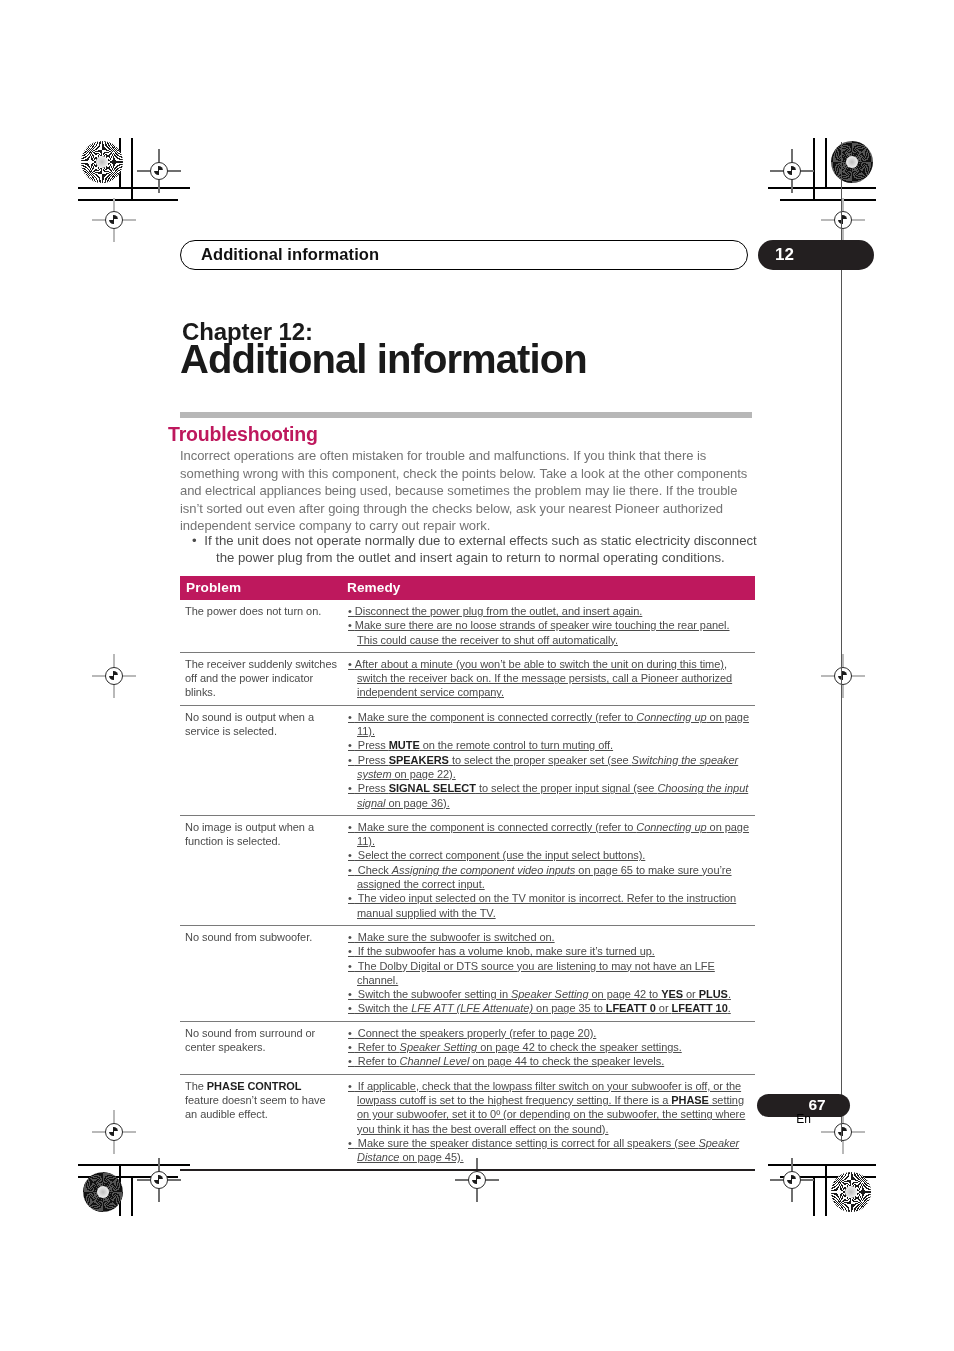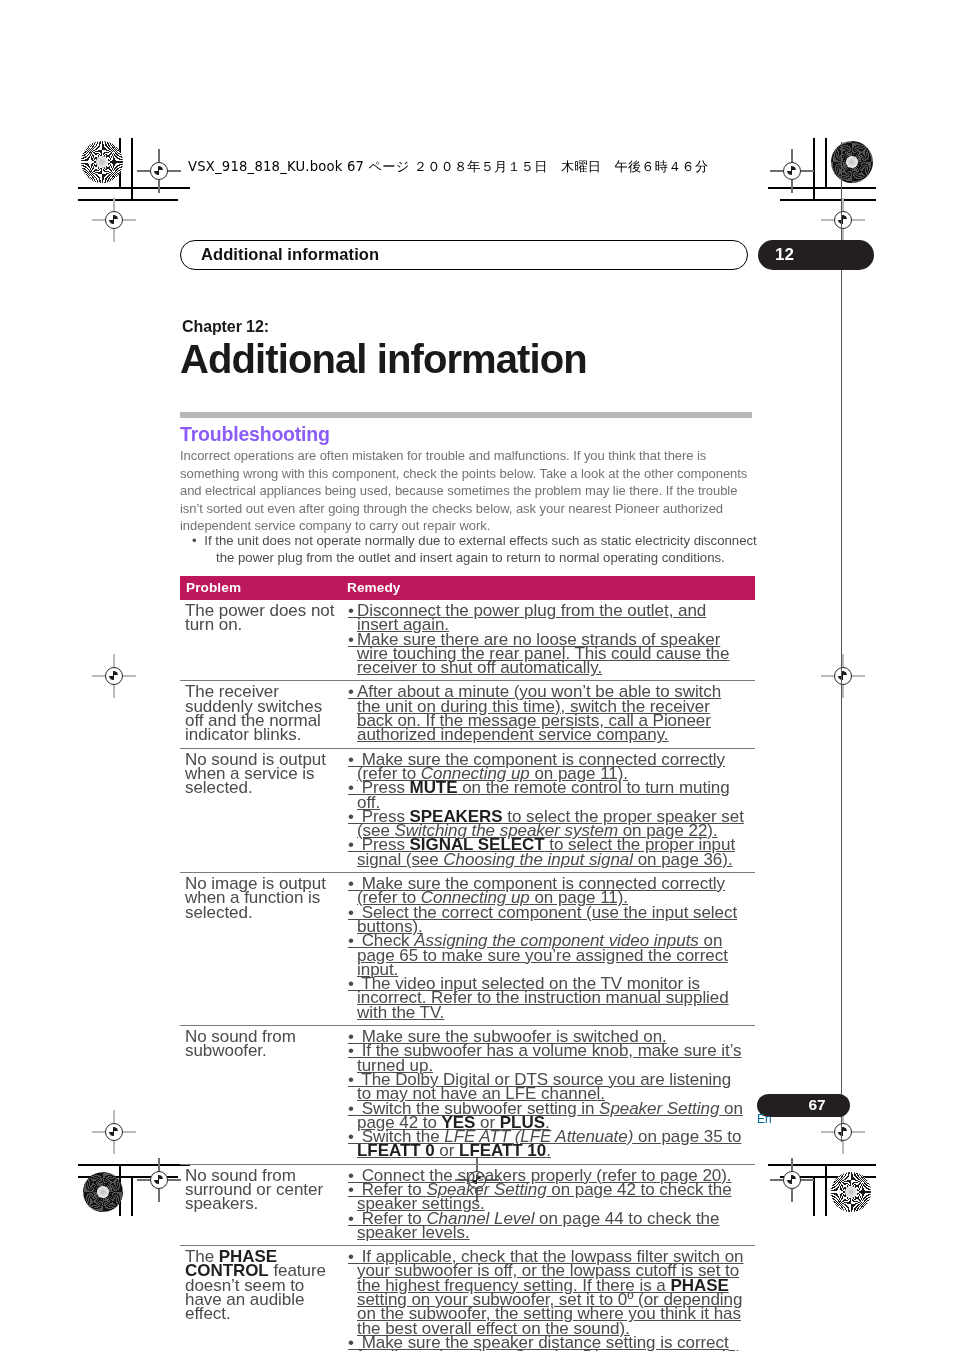--- a/index.html
+++ b/index.html
@@ -77,36 +77,36 @@
     width: 116px; height: 30px;
     background: #231f20; border-radius: 15px;
   }
   .chapnum span {
     position: absolute; left: 17px; top: 50%; transform: translateY(-52%);
     color: #fff; font-weight: bold; font-size: 17px;
   }
 
   .chapter-label {
     position: absolute; left: 182px; top: 318px;
-    font-size: 16px; font-weight: bold; color: #1a1a1a; letter-spacing: -0.1px;
+    font-size: 24px; font-weight: bold; color: #1a1a1a; letter-spacing: -0.1px;
   }
   .chapter-title {
     position: absolute; left: 180px; top: 337px;
     font-size: 40px; font-weight: bold; color: #1a1a1a;
     letter-spacing: -0.9px;
   }
 
   .rule-gray {
     position: absolute; left: 180px; top: 412px;
     width: 572px; height: 6px; background: #b7b7b7;
   }
 
   .sec-title {
-    position: absolute; left: 180px; top: 423px;
-    font-size: 19.5px; font-weight: bold; color: #8b5cf6; letter-spacing: -0.2px;
+    position: absolute; left: 168px; top: 423px;
+    font-size: 19.5px; font-weight: bold; color: #be185d; letter-spacing: -0.2px;
   }
 
   .intro {
     position: absolute; left: 180px; top: 447px; width: 576px;
     font-size: 13px; line-height: 17.6px; color: #737373;
     letter-spacing: -0.05px;
   }
   .bullet-para {
     position: absolute; left: 192px; top: 532px; width: 566px;
     font-size: 13.2px; line-height: 17.4px; color: #4c4c4c;
@@ -126,21 +126,21 @@
 
   .tbl thead th {
     background: #be185d; color: #fff;
     font-size: 13.6px; font-weight: bold;
     text-align: left;
     padding: 4px 0 5px 6px;
     letter-spacing: 0.1px;
   }
   .tbl tbody td {
     vertical-align: top;
-    font-size: 17px;
+    font-size: 11px;
     line-height: 14.3px;
     color: #4b4b4b;
     padding: 4px 6px 5px 6px;
     border-bottom: 1.1px solid #7a7a7a;
     letter-spacing: -0.05px;
   }
   .tbl tbody tr:last-child td { border-bottom: 2.6px solid #231f20; }
   .tbl tbody td.prob { padding-left: 5px; padding-right: 4px; }
   .tbl tbody td.rem  { padding-left: 7px; }
 
@@ -154,21 +154,21 @@
     position: absolute; left: 757px; top: 1094px;
     width: 93px; height: 23px;
     background: #231f20; border-radius: 11.5px;
   }
   .pagenum span {
     position: absolute; left: 0; right: 0; top: 50%; transform: translateY(-53%);
     text-align: center; color: #fff; font-weight: bold; font-size: 15.5px; margin-left: 27px;
   }
   .pagelang {
     position: absolute; left: 757px; top: 1112px; width: 93px;
-    font-size: 12px; color: #0369a1;
+    text-align: center; font-size: 12px; color: #000000;
   }
 </style>
 </head>
 <body>
 
 <div class="page-body">
 
   <div class="mark cropline" style="left:78px; top:187px; width:112px; height:2px;"></div>
   <div class="mark cropline" style="left:119px; top:138px; width:2px; height:50px;"></div>
   <div class="mark cropline" style="left:78px; top:199px; width:100px; height:2px;"></div>
@@ -252,21 +252,20 @@
       <div class="ring"></div>
   </div>
   <div class="mark reg dark" style="left:779px; top:1167px;">
     <div class="h"></div>
       <div class="v"></div>
       <div class="ring"></div>
   </div>
 
   <div class="mark cropline" style="left:841px; top:142px; width:1.4px; height:1000px; background:#555;"></div>
 
-  <div class="filebar">VSX_918_818_KU.book  67 ページ  ２００８年５月１５日　木曜日　午後６時４６分</div>
 
   <div class="runhead">
     <span>Additional information</span>
   </div>
   <div class="chapnum">
     <span>12</span>
   </div>
 
   <div class="chapter-label">Chapter 12:</div>
   <div class="chapter-title">Additional information</div>
@@ -296,21 +295,21 @@
 
       <tr>
         <td class="prob">The power does not turn on.</td>
         <td class="rem">
           <span class="li"><span class="dot">•</span><span>Disconnect the power plug from the outlet, and insert again.</span></span>
           <span class="li"><span class="dot">•</span><span>Make sure there are no loose strands of speaker wire touching the rear panel. This could cause the receiver to shut off automatically.</span></span>
         </td>
       </tr>
 
       <tr>
-        <td class="prob">The receiver suddenly switches off and the normal indicator blinks.</td>
+        <td class="prob">The receiver suddenly switches off and the power indicator blinks.</td>
         <td class="rem">
           <span class="li"><span class="dot">•</span><span>After about a minute (you won’t be able to switch the unit on during this time), switch the receiver back on. If the message persists, call a Pioneer authorized independent service company.</span></span>
         </td>
       </tr>
 
       <tr>
         <td class="prob">No sound is output when a service is selected.</td>
         <td class="rem">
           <span class="li"><span class="dot">•</span> Make sure the component is connected correctly (refer to <i>Connecting up</i> on page 11).</span>
           <span class="li"><span class="dot">•</span> Press <b>MUTE</b> on the remote control to turn muting off.</span>

